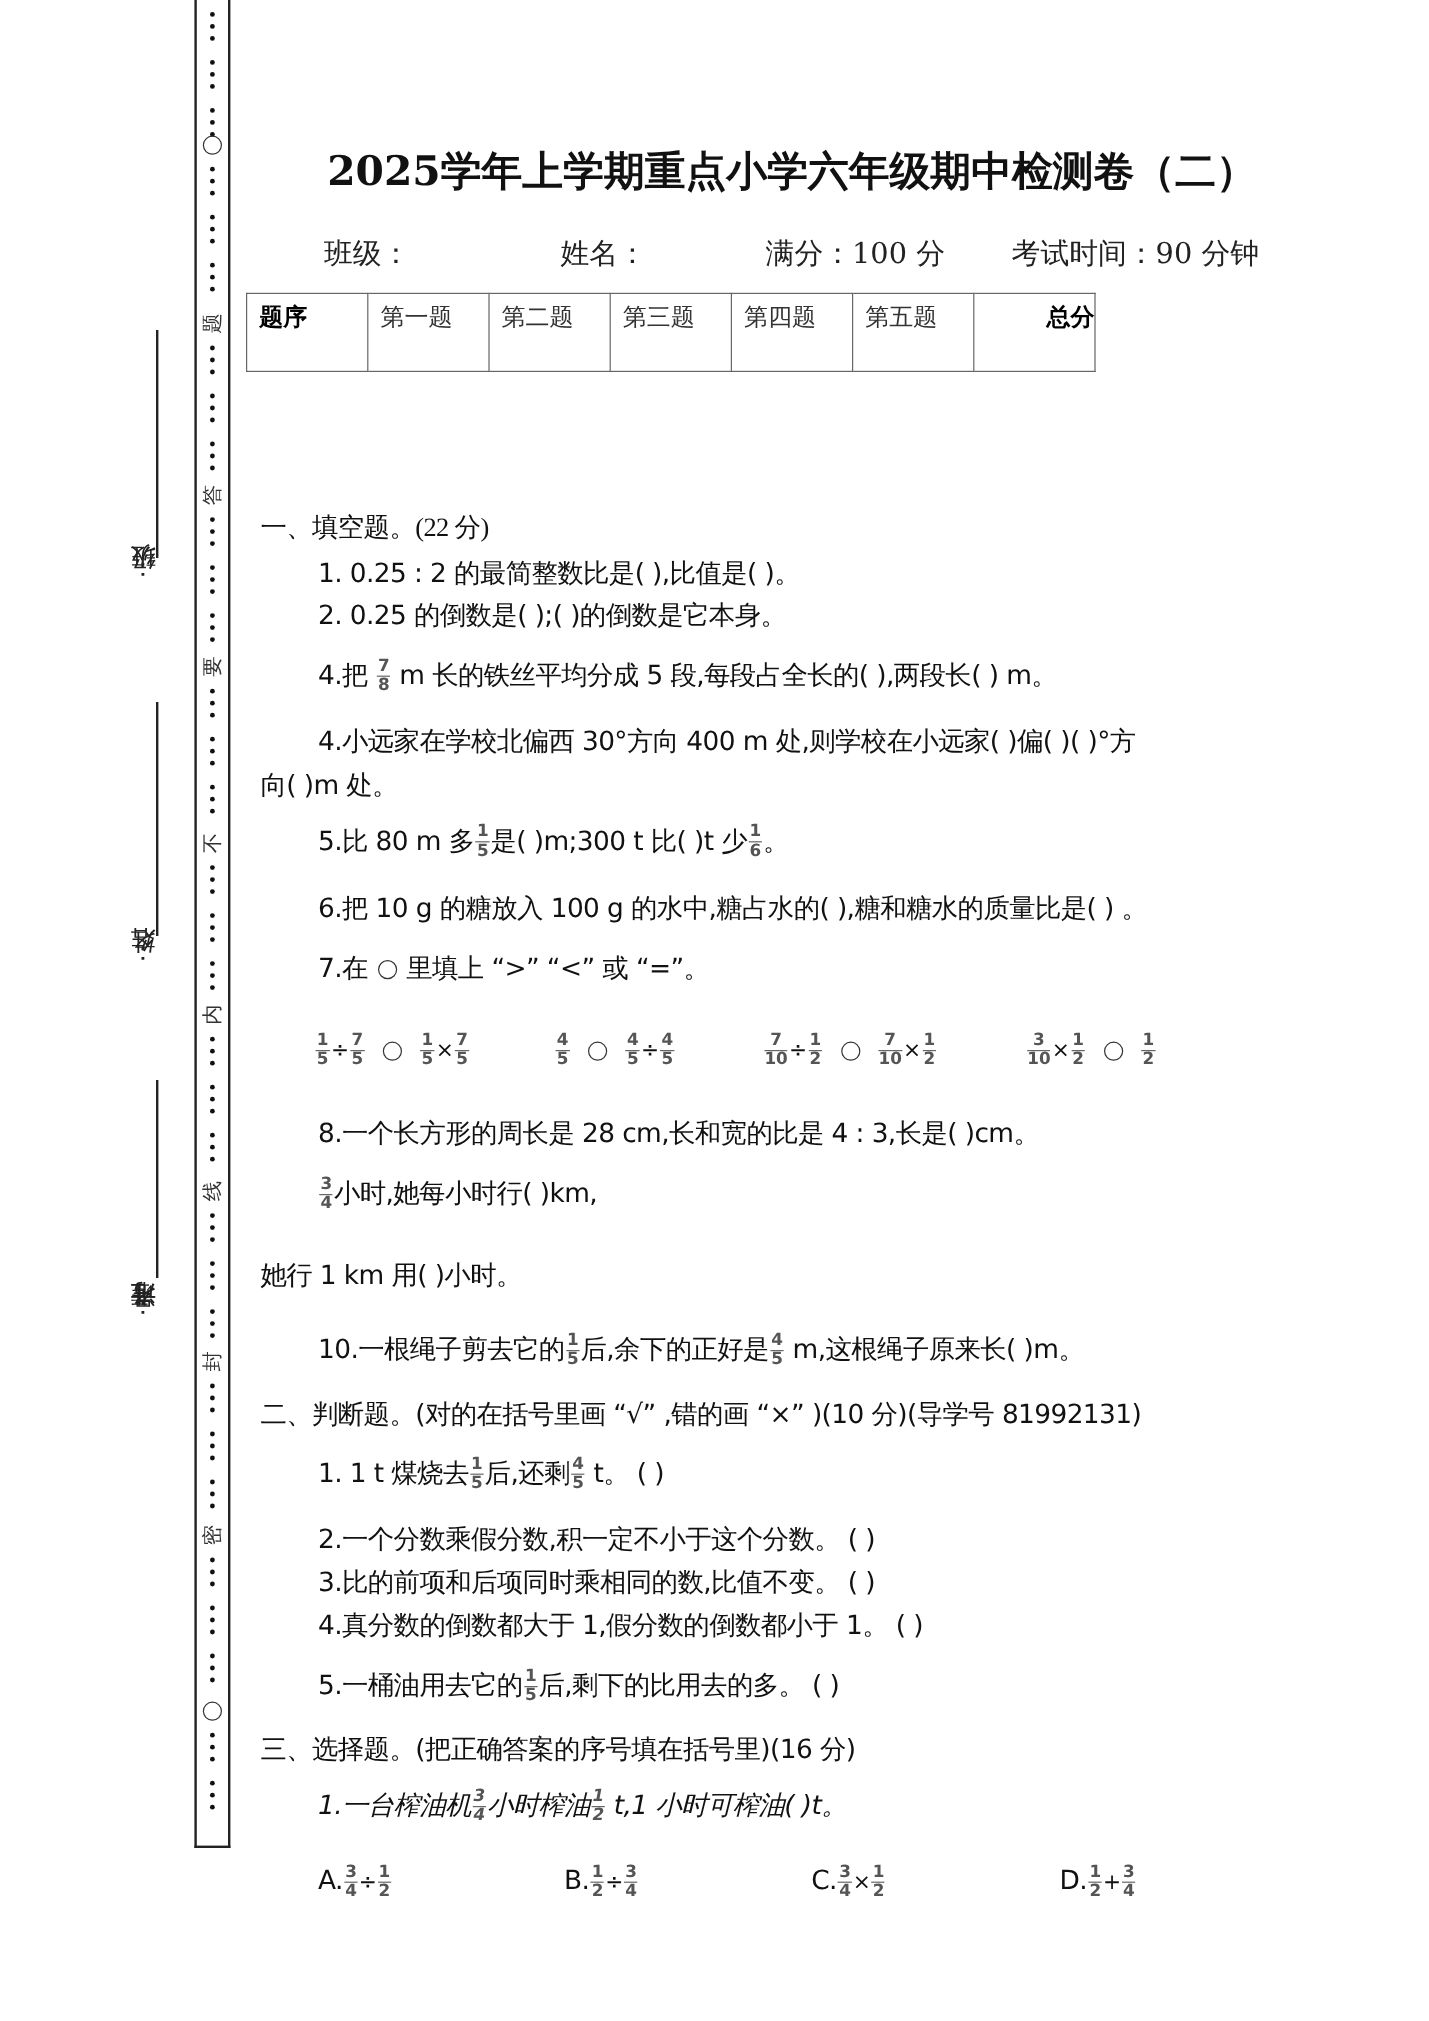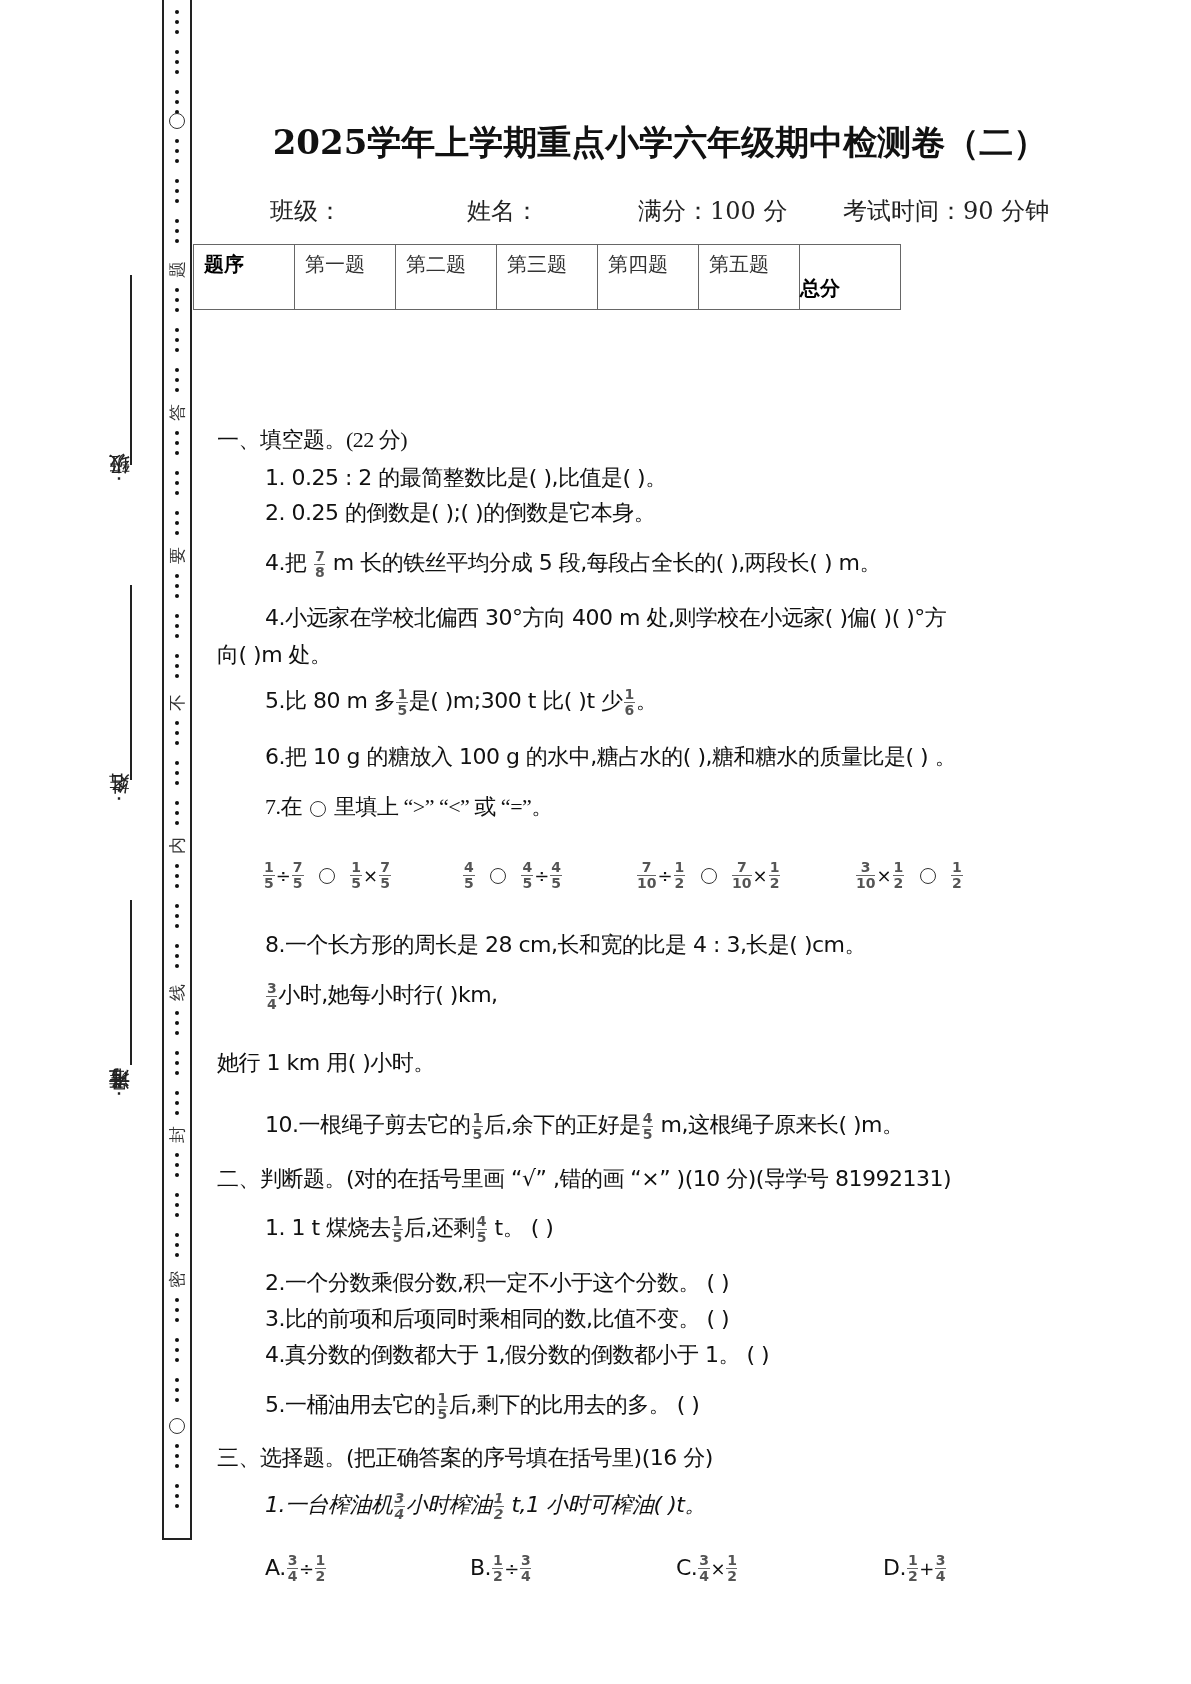--- a/index.html
+++ b/index.html
@@ -13,27 +13,27 @@
   .dotcol span { display:block; width:4px; height:4px; border-radius:50%; background:#111; margin-bottom:6px; }
   .ring { position:absolute; left:5px; width:14px; height:14px; border:1.5px solid #333; border-radius:50%; }
 
   
   .side-label { position:absolute; font-family:"DejaVu Serif","Liberation Serif",serif; font-size:21px; color:#222; writing-mode:vertical-rl; transform:rotate(180deg); }
   .side-line { position:absolute; left:130px; width:1.5px; background:#222; }
 
   .title { position:absolute; left:200px; top:120px; width:920px; text-align:center; font-family:"DejaVu Serif","Liberation Serif",serif; font-weight:bold; font-size:34px; letter-spacing:0px; }
   .info { position:absolute; top:195px; font-family:"DejaVu Serif","Liberation Serif",serif; font-size:24px; color:#222; }
 
-  table.score { position:absolute; left:193px; top:244px; border-collapse:collapse;border-radius:22px; }
+  table.score { position:absolute; left:205px; top:244px; border-collapse:collapse;border-radius:22px; }
   table.score td { border:1.5px solid #666; width:100px; padding:0; vertical-align:top; font-family:"DejaVu Serif","Liberation Serif",serif; font-size:20px; color:#333; }
   table.score tr.r1 td { height:64px; }
   table.score tr.r2 td { height:74px; }
   table.score td .c { display:block; padding:6px 0 0 10px; }
   table.score td.b .c { font-family:"DejaVu Sans","Liberation Sans",sans-serif; font-weight:bold; color:#000; }
-  table.score td.center .c { text-align:left; padding-left:0;margin-top:24px; }
+  table.score td.center .c { text-align:right; padding-left:0; }
 
   .line { position:absolute; font-size:22px; white-space:nowrap; color:#111; letter-spacing:-0.5px; }
   .frac { display:inline-block; vertical-align:middle; text-align:center; font-size:14px; line-height:15px; color:#555; font-weight:bold; margin:0 1px; }
   .frac .n { display:block; border-bottom:1px solid #666; padding:0 1px; }
   .frac .d { display:block; }
   .cmp { position:absolute; top:860px; font-size:20px; white-space:nowrap; }
   .circle { display:inline-block; width:14px; height:14px; border:1.5px solid #333; border-radius:50%; vertical-align:middle; margin:0 8px; }
   .op { font-size:18px; vertical-align:middle; }
 </style>
 </head>
@@ -261,21 +261,21 @@
   <span>4.把</span>
   <span class="frac"><span class="n">7</span><span class="d">8</span></span>
   <span> m 长的铁丝平均分成 5 段,每段占全长的(       ),两段长(       ) m。</span>
 </div>
 <div class="line" style="left:265px; top:603px;">4.小远家在学校北偏西 30°方向 400 m 处,则学校在小远家(       )偏(       )(       )°方</div>
 <div class="line" style="left:217px; top:640px;">向(       )m 处。</div>
 <div class="line" style="left:265px; top:686px;">
   <span>5.比 80 m 多</span><span class="frac"><span class="n">1</span><span class="d">5</span></span><span>是(       )m;300 t 比(       )t 少</span><span class="frac"><span class="n">1</span><span class="d">6</span></span><span>。</span>
 </div>
 <div class="line" style="left:265px; top:742px;">6.把 10 g 的糖放入 100 g 的水中,糖占水的(       ),糖和糖水的质量比是(           ) 。</div>
-<div class="line" style="left:265px; top:792px;font-family:Liberation Serif, serif;">
+<div class="line" style="left:265px; top:792px;">
   <span>7.在</span><span class="circle"></span><span>里填上 “&gt;” “&lt;” 或 “=”。</span>
 </div>
 
 <div class="cmp" style="left:262px;">
   <span class="frac"><span class="n">1</span><span class="d">5</span></span><span class="op">÷</span><span class="frac"><span class="n">7</span><span class="d">5</span></span>
   <span class="circle"></span>
   <span class="frac"><span class="n">1</span><span class="d">5</span></span><span class="op">×</span><span class="frac"><span class="n">7</span><span class="d">5</span></span>
 </div>
 <div class="cmp" style="left:462px;">
   <span class="frac"><span class="n">4</span><span class="d">5</span></span>

